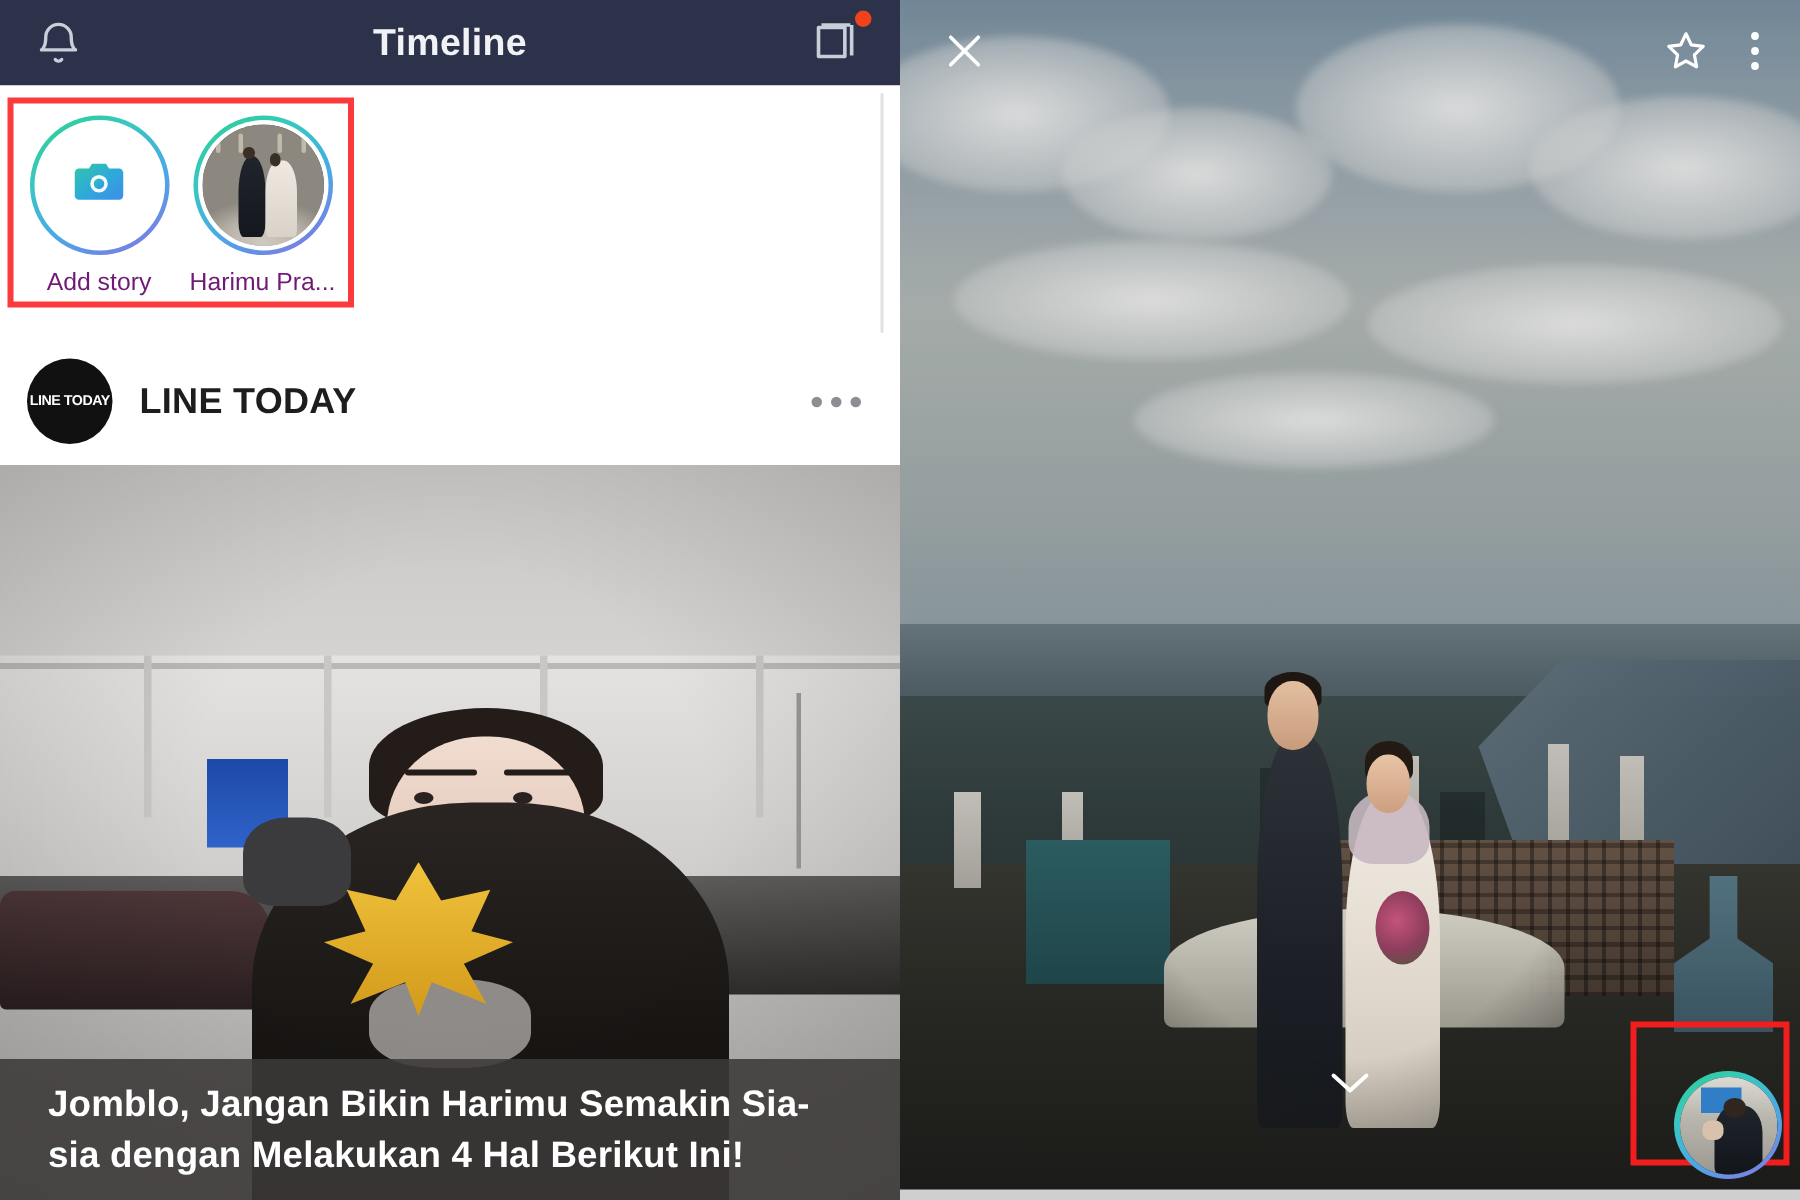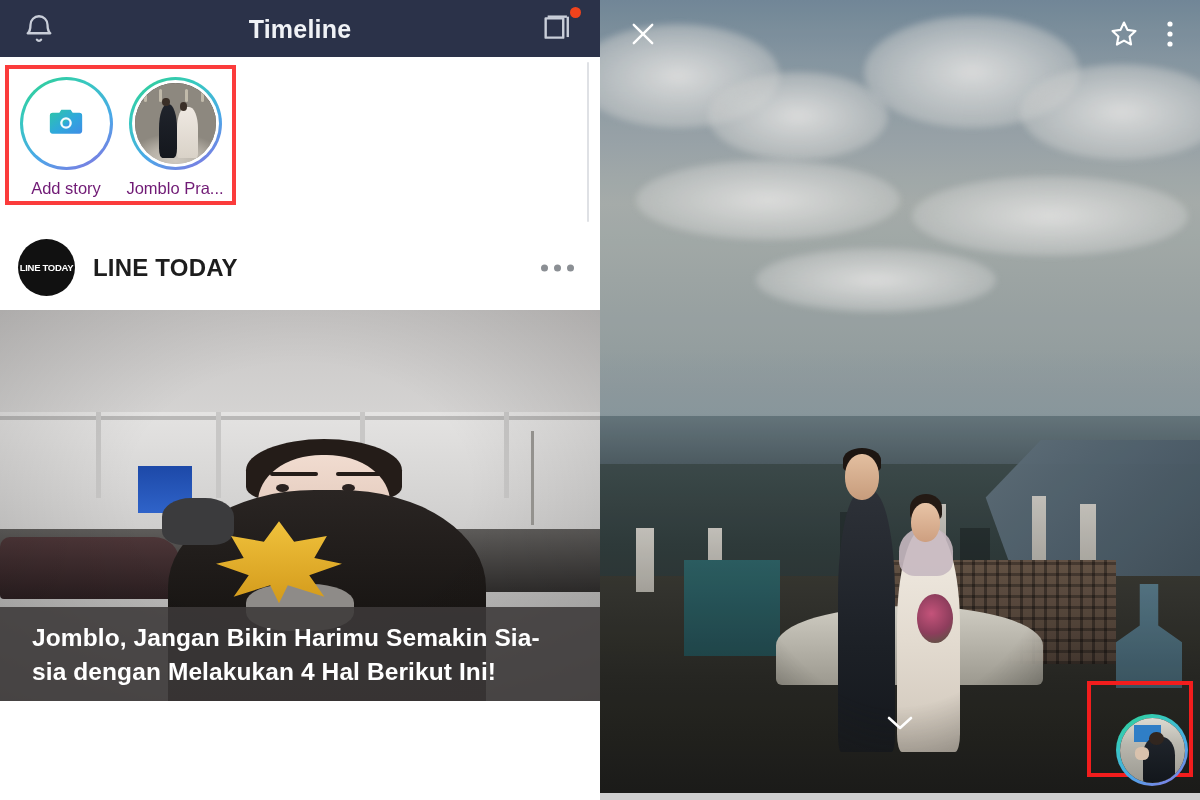--- a/index.html
+++ b/index.html
@@ -106,21 +106,21 @@
     margin-left:18px; font-size:24px; font-weight:bold; color:#1d1d1d; letter-spacing:.2px;
   }
   .post-more {
     position:absolute; right:26px; top:50%; transform:translateY(-50%);
     display:flex; gap:6px;
   }
   .post-more i { width:7px; height:7px; border-radius:50%; background:#8b8f94; display:block; }
 
   
   .news-photo {
-    position:absolute; left:0; top:310px; width:600px; height:391px; overflow:hidden;
+    position:absolute; left:0; top:310px; width:600px; height:490px; overflow:hidden;
     background:#d7d6d4;
   }
   .np-sky { position:absolute; inset:0; background:linear-gradient(#c9c7c6 0%,#d9d8d7 38%,#c3c2c1 58%,#a9a8a7 100%); }
   .np-building {
     position:absolute; left:0; top:26%; width:100%; height:30%;
     background:linear-gradient(#e4e3e2,#cfcecd);
   }
   .np-rail {
     position:absolute; left:0; top:27%; width:100%; height:4px; background:#b9b8b7;
   }
@@ -398,21 +398,21 @@
                 <div class="lamp" style="left:62%"></div>
                 <div class="lamp" style="left:82%"></div>
                 <div class="groom"></div>
                 <div class="bride"></div>
                 <div class="head-a"></div>
                 <div class="head-b"></div>
               </div>
             </div>
           </div>
         </div>
-        <div class="story-label">Jomblo Pra...</div>
+        <div class="story-label">Harimu Pra...</div>
       </div>
     </div>
 
     <div class="left-scrollbar"></div>
 
     <div class="post-head">
       <div class="avatar-lt">
         <span>LINE TODAY</span>
       </div>
       <div class="post-name">LINE TODAY</div>

